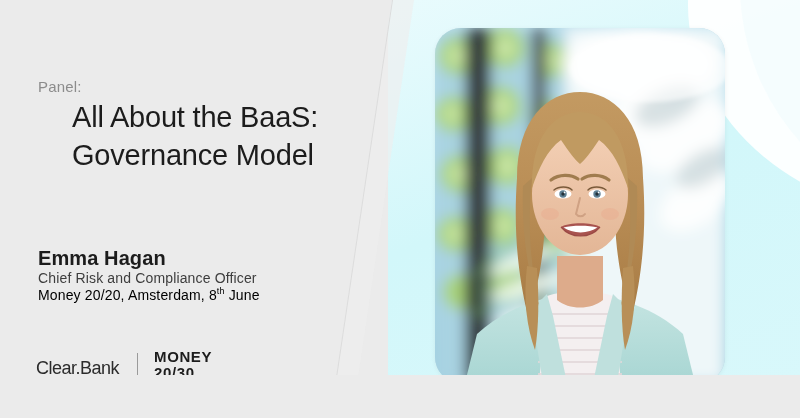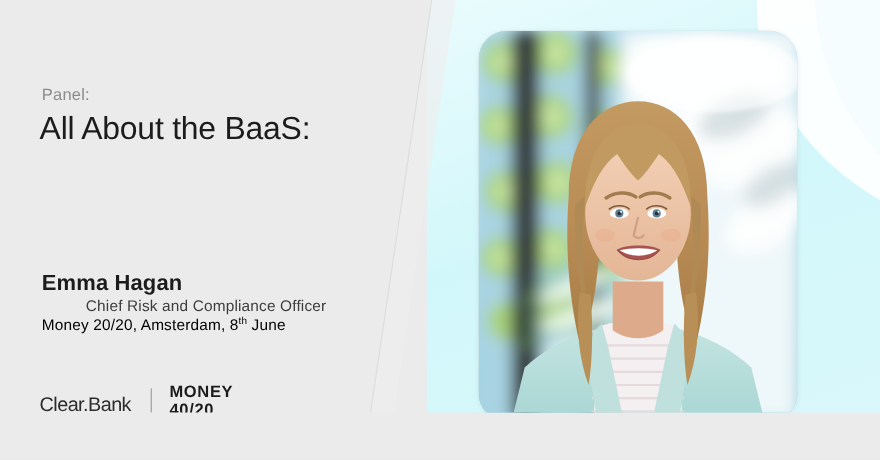--- a/index.html
+++ b/index.html
@@ -97,39 +97,38 @@
     position: absolute;
     left: 36px;
     top: 98px;
     width: 330px;
     font-size: 29px;
     line-height: 38px;
     color: #1c1c1c;
     font-weight: 400;
     letter-spacing: -.2px;
   }
-  .title div { white-space: nowrap; }
+  .title div { white-space: nowrap; margin-left: 36px; }
 
   .speaker-name {
     position: absolute;
     left: 38px;
     top: 247px;
     font-size: 20px;
     font-weight: 700;
     color: #1c1c1c;
     letter-spacing: .1px;
   }
   .speaker-role {
     position: absolute;
     left: 38px;
     top: 270px;
     font-size: 14px;
     color: #3d3d3d;
     letter-spacing: .15px;
-    margin-left: 40px;
   }
   .speaker-event {
     position: absolute;
     left: 38px;
     top: 287px;
     font-size: 14px;
     color: #000000;
     letter-spacing: .15px;
   }
   .speaker-event sup {
@@ -210,32 +209,33 @@
   </div>
 
   <div class="grey-panel"></div>
   <div class="grey-panel-2"></div>
   <div class="hairline"></div>
 
   <div class="eyebrow">Panel:</div>
 
   <div class="title">
     <div>All About the BaaS:</div>
+    <div>Governance Model</div>
   </div>
 
   <div class="speaker-name">Emma Hagan</div>
   <div class="speaker-role">Chief Risk and Compliance Officer</div>
   <div class="speaker-event"><span>Money 20/20, Amsterdam, 8</span><sup>th</sup><span> June</span></div>
 
   <div class="logo-row">
     <div class="logo-clearbank">Clear.Bank</div>
     <div class="logo-divider"></div>
     <div class="logo-money">
       <div class="logo-money-l1">MONEY</div>
-      <div class="logo-money-l2">40/20</div>
+      <div class="logo-money-l2">20/30</div>
       <div class="logo-money-tag">AN ASCENTIAL COMPANY</div>
     </div>
   </div>
 
   <div class="photo">
     <svg viewBox="0 0 290 355" preserveAspectRatio="xMidYMid slice">
       <defs>
         <linearGradient id="wallG" x1="0" y1="0" x2="0" y2="1">
           <stop offset="0" stop-color="#bfe2ef"></stop>
           <stop offset="1" stop-color="#9fcfe0"></stop>

